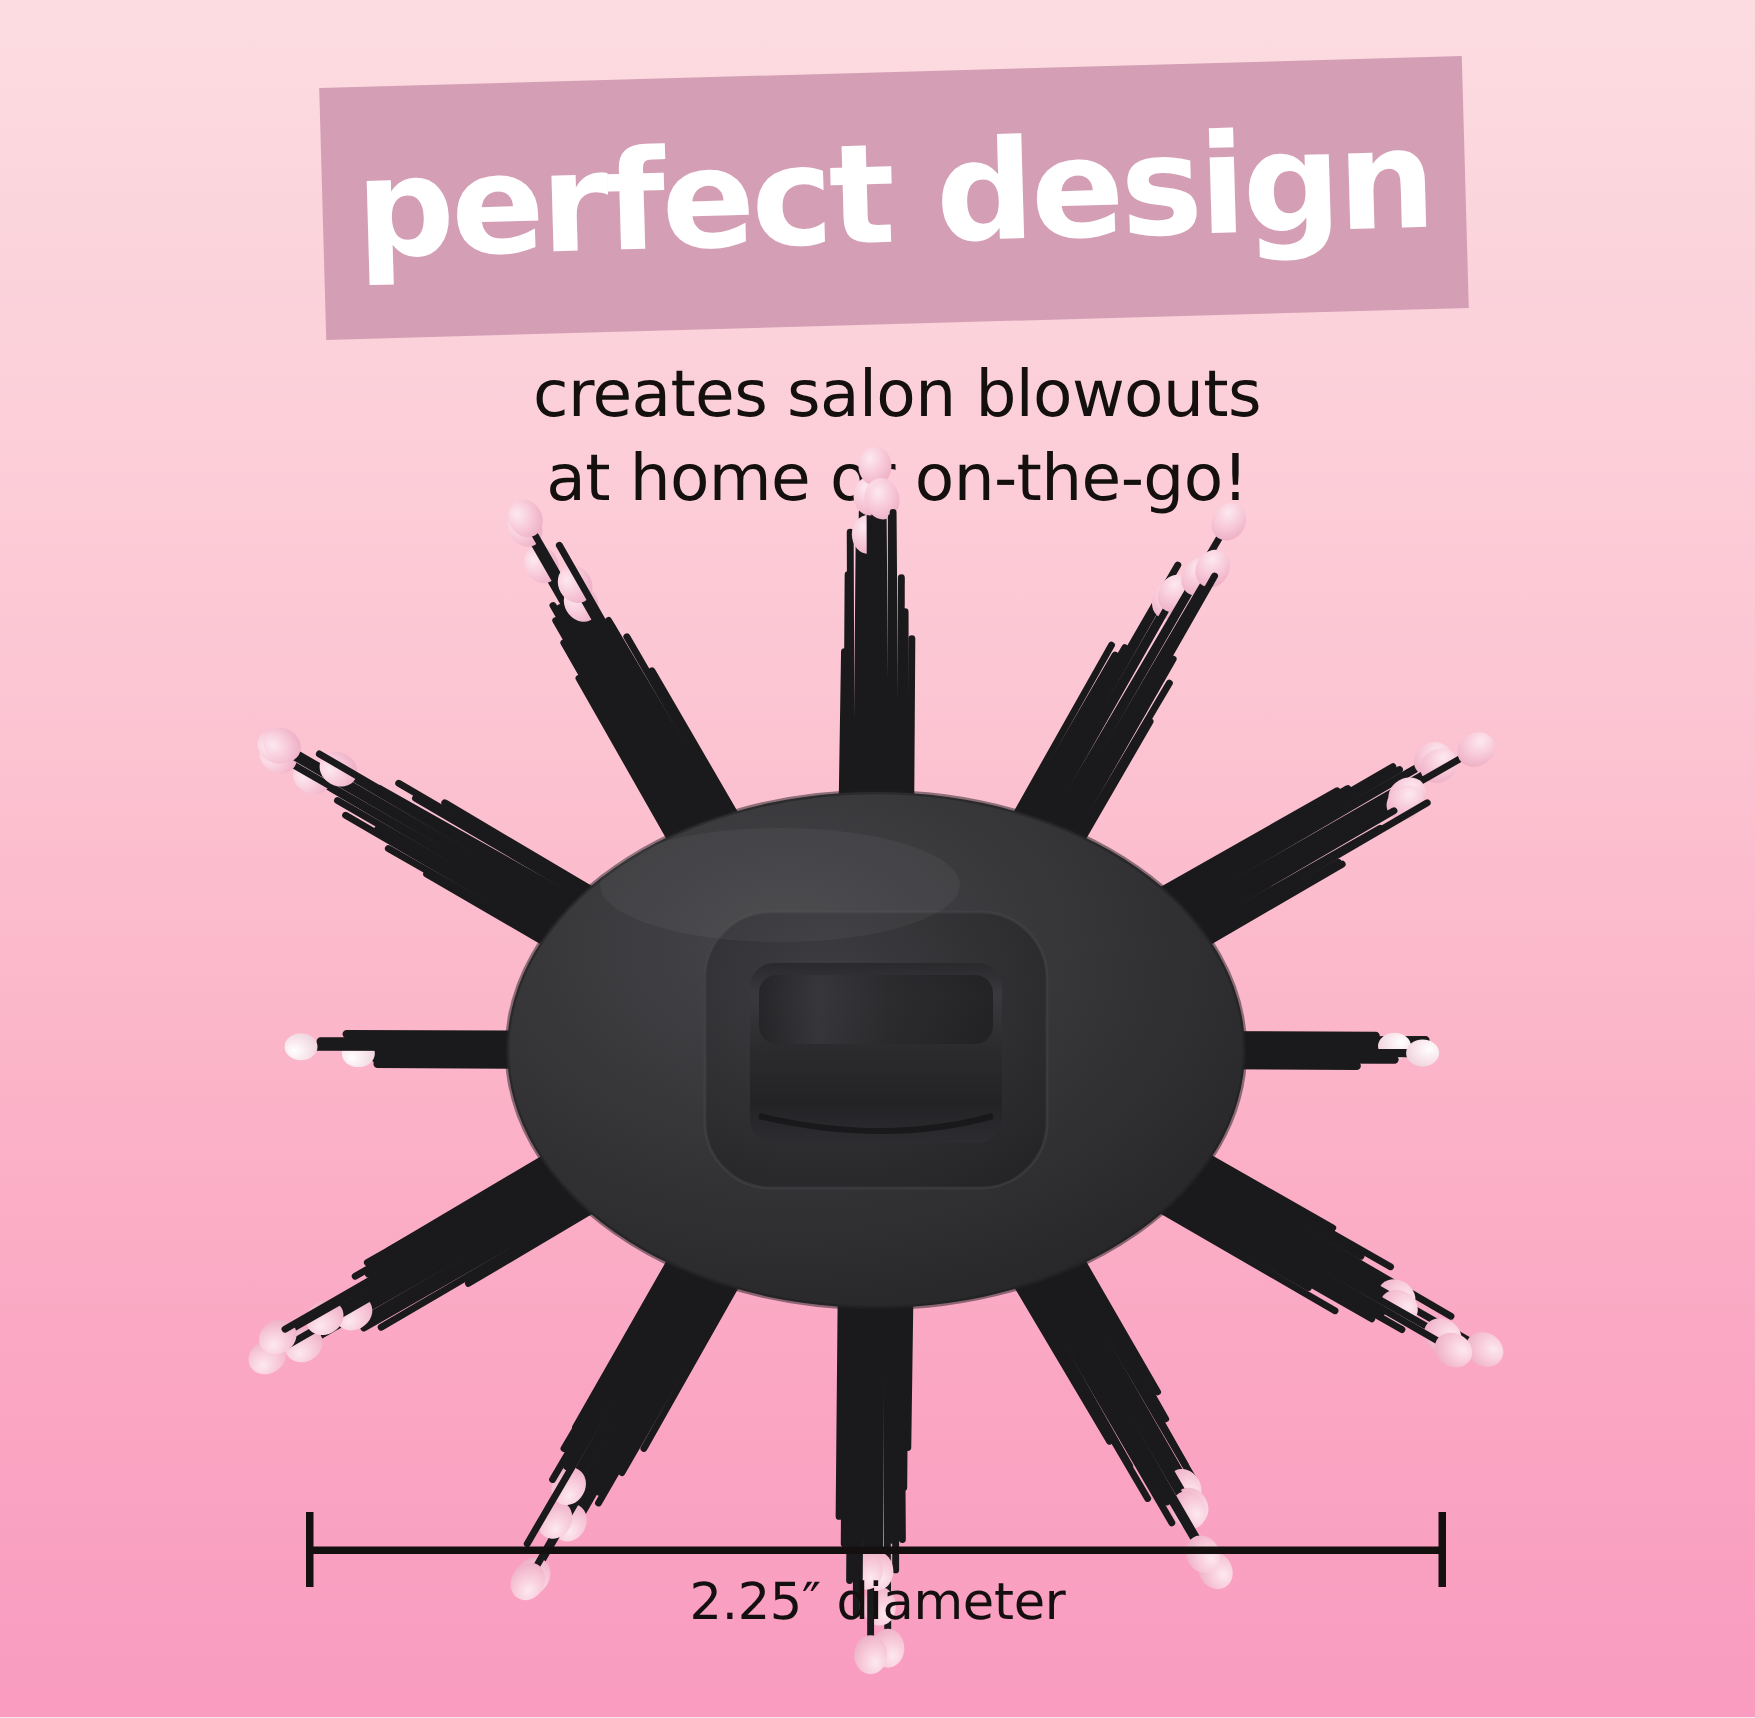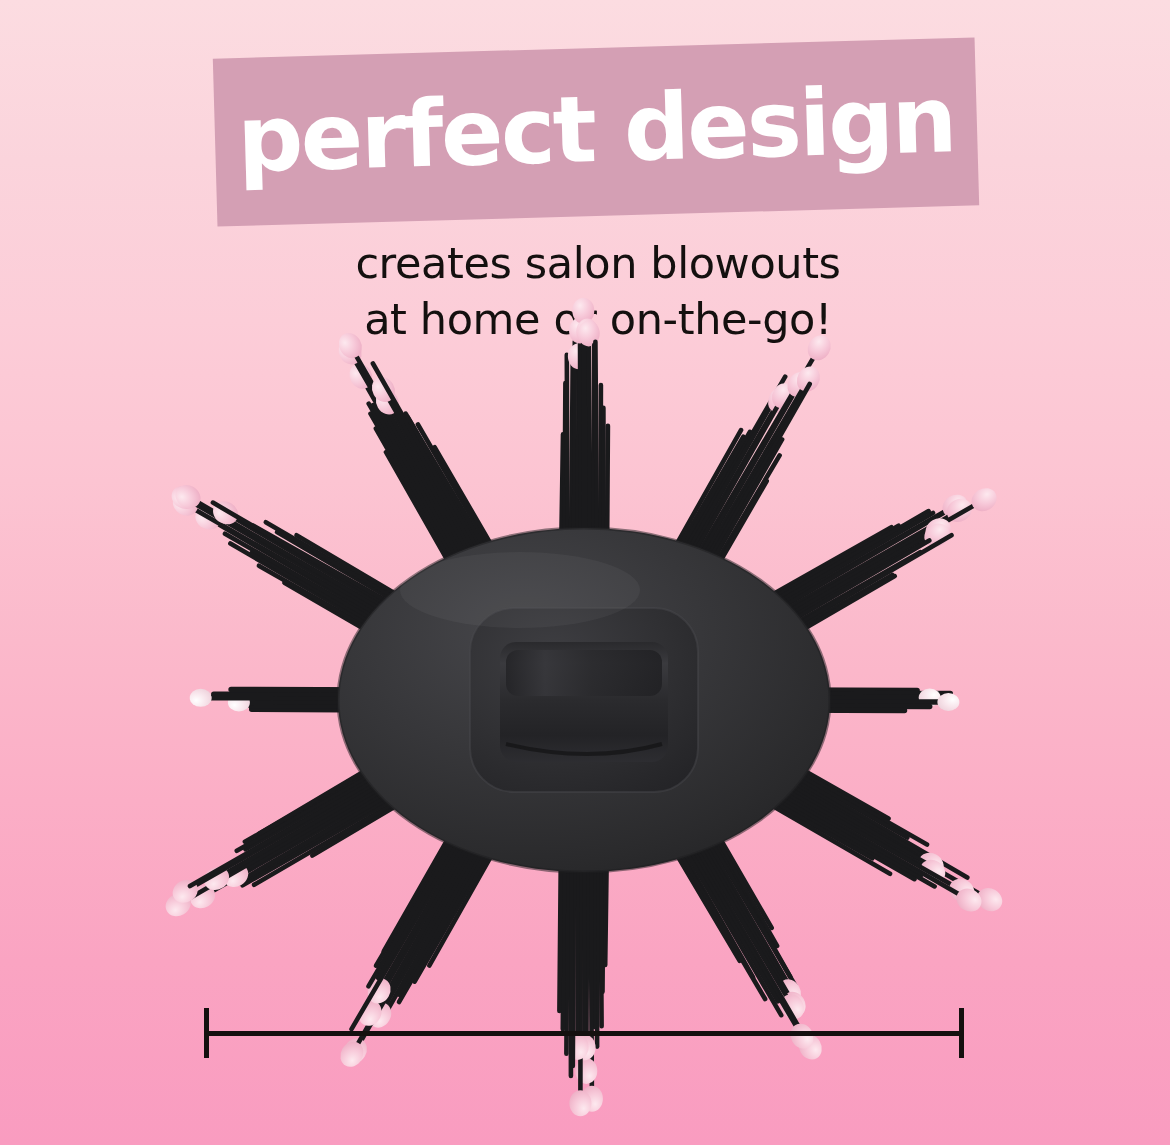--- a/index.html
+++ b/index.html
@@ -444,14 +444,15 @@
     <path d="M506 744 q84 20 156 0" fill="none" stroke="#121214" stroke-width="4" opacity="0.7"></path>
 
     <ellipse cx="520" cy="590" rx="120" ry="38" fill="#ffffff" opacity="0.045"></ellipse>
   </svg>
 
   <div id="dimension">
     <div id="dim-cap-left" class="dim-cap"></div>
     <div id="dim-line"></div>
     <div id="dim-cap-right" class="dim-cap"></div>
   </div>
+  <div id="dim-label">2.25″ diameter</div>
 
 </div>
 
 </body></html>

